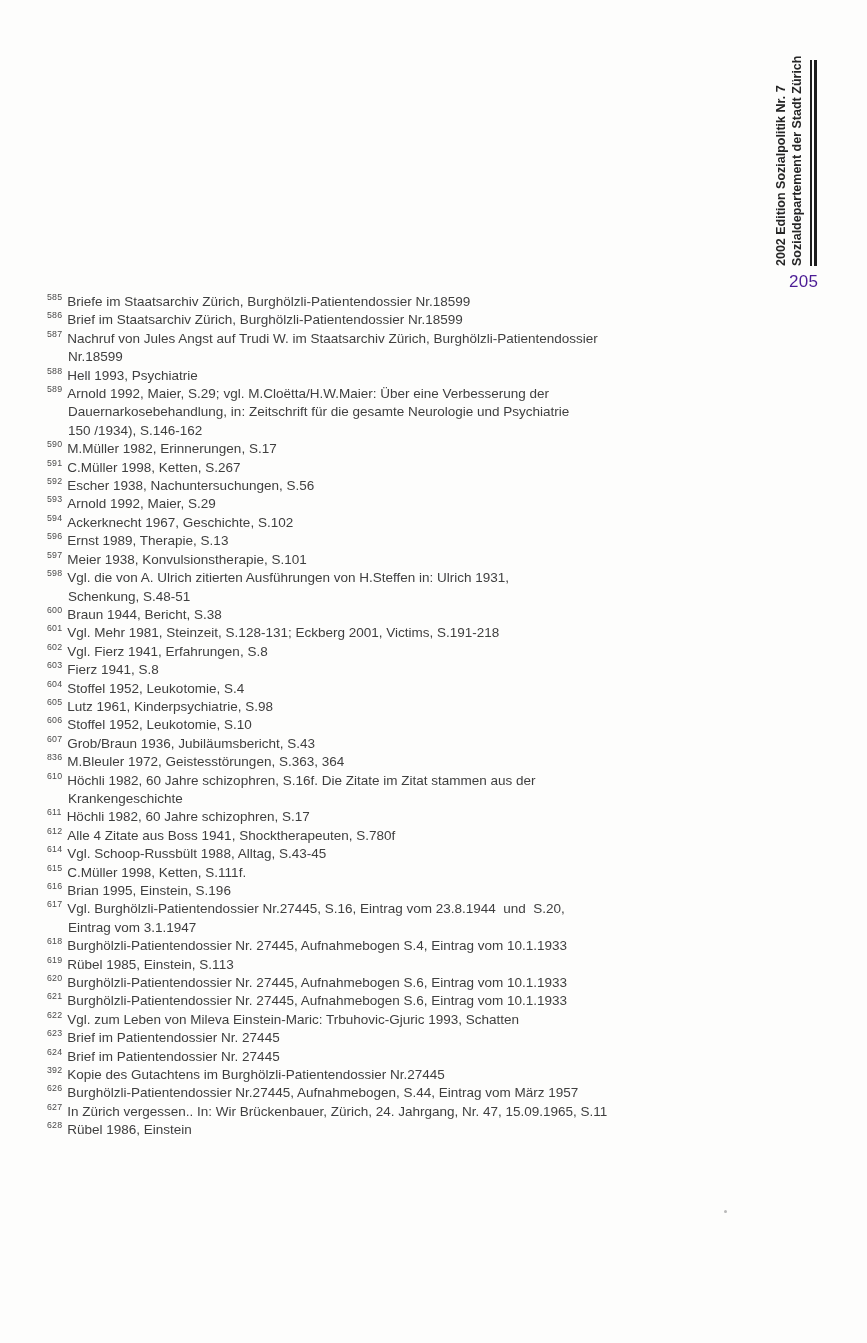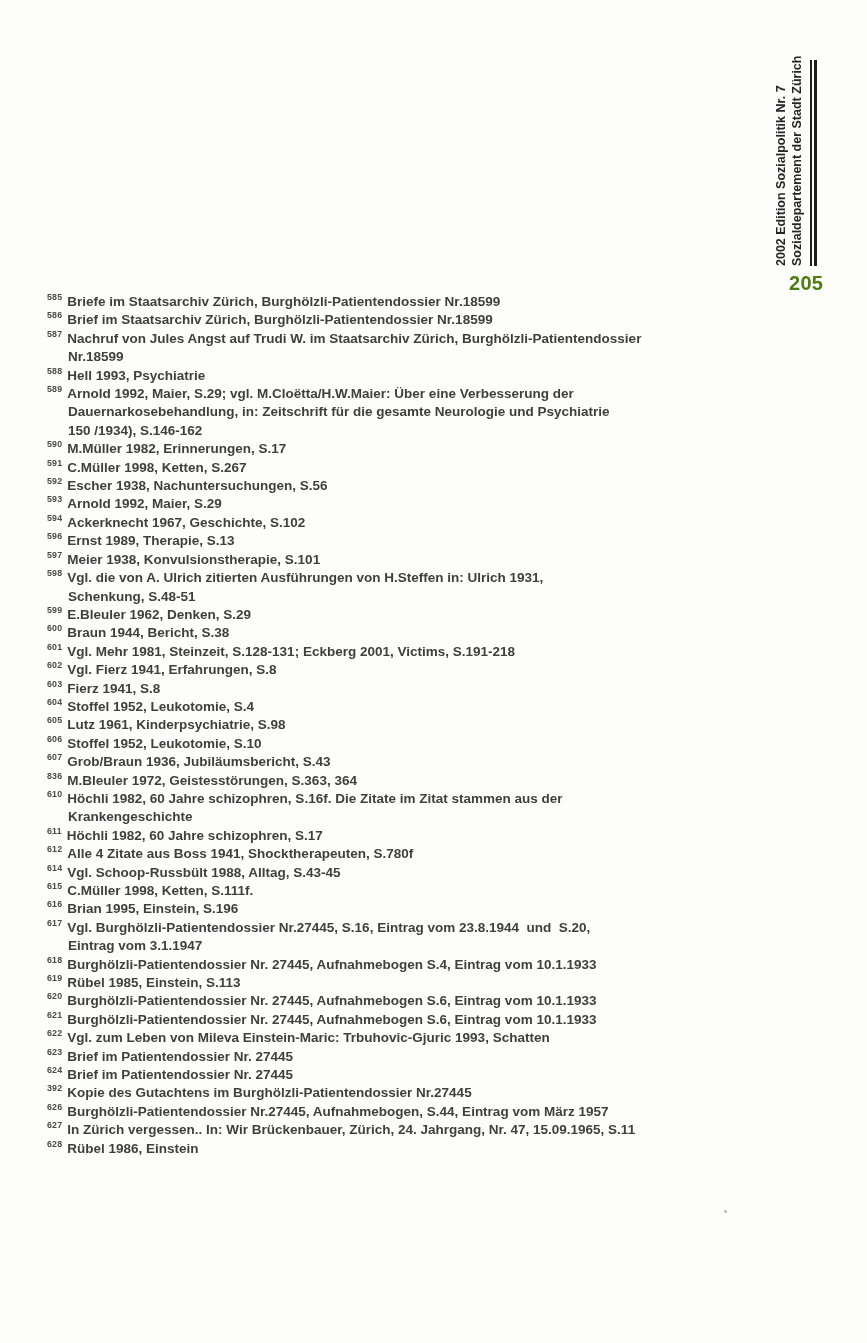--- a/index.html
+++ b/index.html
@@ -20,21 +20,20 @@
   }
   
   .footnotes {
     position: absolute;
     left: 47px;
     top: 293px;
     width: 600px;
     color: #3f3f3f;
     font-size: 13.5px;
     line-height: 18.4px;
-    font-weight: bold;
   }
   .footnote {
     padding-left: 21px;
     text-indent: -21px;
     white-space: pre-wrap;
   }
   .footnote sup {
     font-size: 8.8px;
     line-height: 0;
     position: relative;
@@ -69,23 +68,23 @@
     height: 206px;
     width: 2px;
     border-left: 2px solid #1e1e1e;
     border-right: 3px solid #1e1e1e;
     background: #fdfdfc;
   }
   .page-number {
     position: absolute;
     left: 789px;
     top: 272px;
-    font-weight: bold;
-    font-size: 20px;
-    color: #4d7c0f;
+    font-weight: normal;
+    font-size: 17px;
+    color: #4c1d95;
     letter-spacing: 0.3px;
   }
   
   .scan-speck {
     position: absolute;
     left: 724px;
     top: 1210px;
     width: 3px;
     height: 3px;
     background: #b9b9b9;
@@ -108,21 +107,20 @@
 150 /1934), S.146-162</span></div>
       <div class="footnote"><sup>590</sup><span>M.Müller 1982, Erinnerungen, S.17</span></div>
       <div class="footnote"><sup>591</sup><span>C.Müller 1998, Ketten, S.267</span></div>
       <div class="footnote"><sup>592</sup><span>Escher 1938, Nachuntersuchungen, S.56</span></div>
       <div class="footnote"><sup>593</sup><span>Arnold 1992, Maier, S.29</span></div>
       <div class="footnote"><sup>594</sup><span>Ackerknecht 1967, Geschichte, S.102</span></div>
       <div class="footnote"><sup>596</sup><span>Ernst 1989, Therapie, S.13</span></div>
       <div class="footnote"><sup>597</sup><span>Meier 1938, Konvulsionstherapie, S.101</span></div>
       <div class="footnote"><sup>598</sup><span>Vgl. die von A. Ulrich zitierten Ausführungen von H.Steffen in: Ulrich 1931,
 Schenkung, S.48-51</span></div>
-      <div class="footnote"><sup>599</sup><span>E.Bleuler 1962, Denken, S.29</span></div>
       <div class="footnote"><sup>600</sup><span>Braun 1944, Bericht, S.38</span></div>
       <div class="footnote"><sup>601</sup><span>Vgl. Mehr 1981, Steinzeit, S.128-131; Eckberg 2001, Victims, S.191-218</span></div>
       <div class="footnote"><sup>602</sup><span>Vgl. Fierz 1941, Erfahrungen, S.8</span></div>
       <div class="footnote"><sup>603</sup><span>Fierz 1941, S.8</span></div>
       <div class="footnote"><sup>604</sup><span>Stoffel 1952, Leukotomie, S.4</span></div>
       <div class="footnote"><sup>605</sup><span>Lutz 1961, Kinderpsychiatrie, S.98</span></div>
       <div class="footnote"><sup>606</sup><span>Stoffel 1952, Leukotomie, S.10</span></div>
       <div class="footnote"><sup>607</sup><span>Grob/Braun 1936, Jubiläumsbericht, S.43</span></div>
       <div class="footnote"><sup>836</sup><span>M.Bleuler 1972, Geistesstörungen, S.363, 364</span></div>
       <div class="footnote"><sup>610</sup><span>Höchli 1982, 60 Jahre schizophren, S.16f. Die Zitate im Zitat stammen aus der

